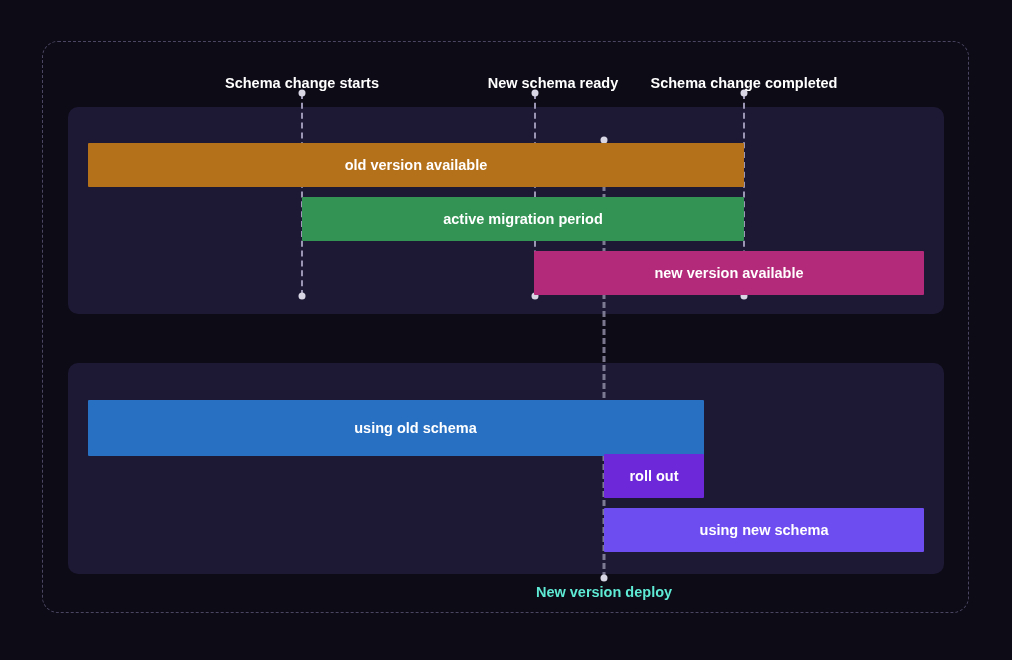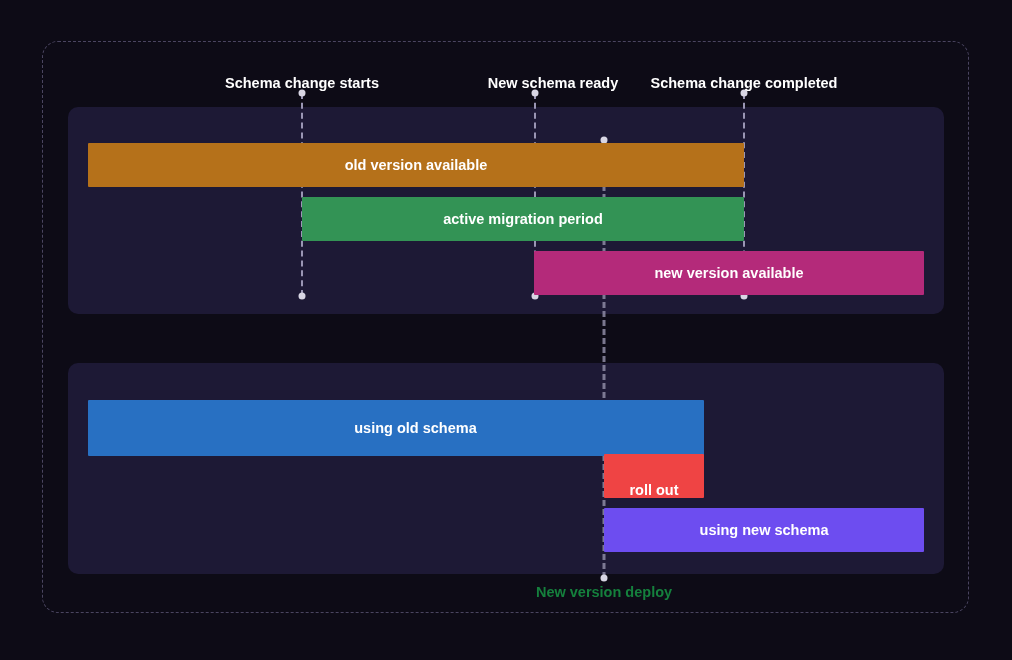--- a/index.html
+++ b/index.html
@@ -103,21 +103,21 @@
     color: #ffffff;
     font-size: 14.5px;
     font-weight: bold;
     white-space: nowrap;
     overflow: hidden;
   }
 
   
   .bottom-label {
     position: absolute;
-    color: #15803d;
+    color: #5eead4;
     font-size: 14.5px;
     font-weight: bold;
     white-space: nowrap;
     transform: translateX(-50%);
   }
 </style>
 </head>
 <body>
 
 <div id="root">
@@ -154,21 +154,21 @@
       </div>
       <div class="bar" style="left: 302px; top: 197px; width: 442px; height: 44px; background: rgb(51, 147, 85);">
         <span>active migration period</span>
       </div>
       <div class="bar" style="left: 534px; top: 251px; width: 390px; height: 44px; background: rgb(180, 42, 122);">
         <span>new version available</span>
       </div>
       <div class="bar" style="left: 88px; top: 400px; width: 616px; height: 56px; background: rgb(40, 112, 194); padding-left: 39px;">
         <span>using old schema</span>
       </div>
-      <div class="bar" style="left: 604px; top: 454px; width: 100px; height: 44px; background: #ef4444; align-items: flex-end;">
+      <div class="bar" style="left: 604px; top: 454px; width: 100px; height: 44px; background: #6d28d9;">
         <span>roll out</span>
       </div>
       <div class="bar" style="left: 604px; top: 508px; width: 320px; height: 44px; background: rgb(109, 77, 240);">
         <span>using new schema</span>
       </div>
     </div>
 
 </div>
 
 </body></html>

